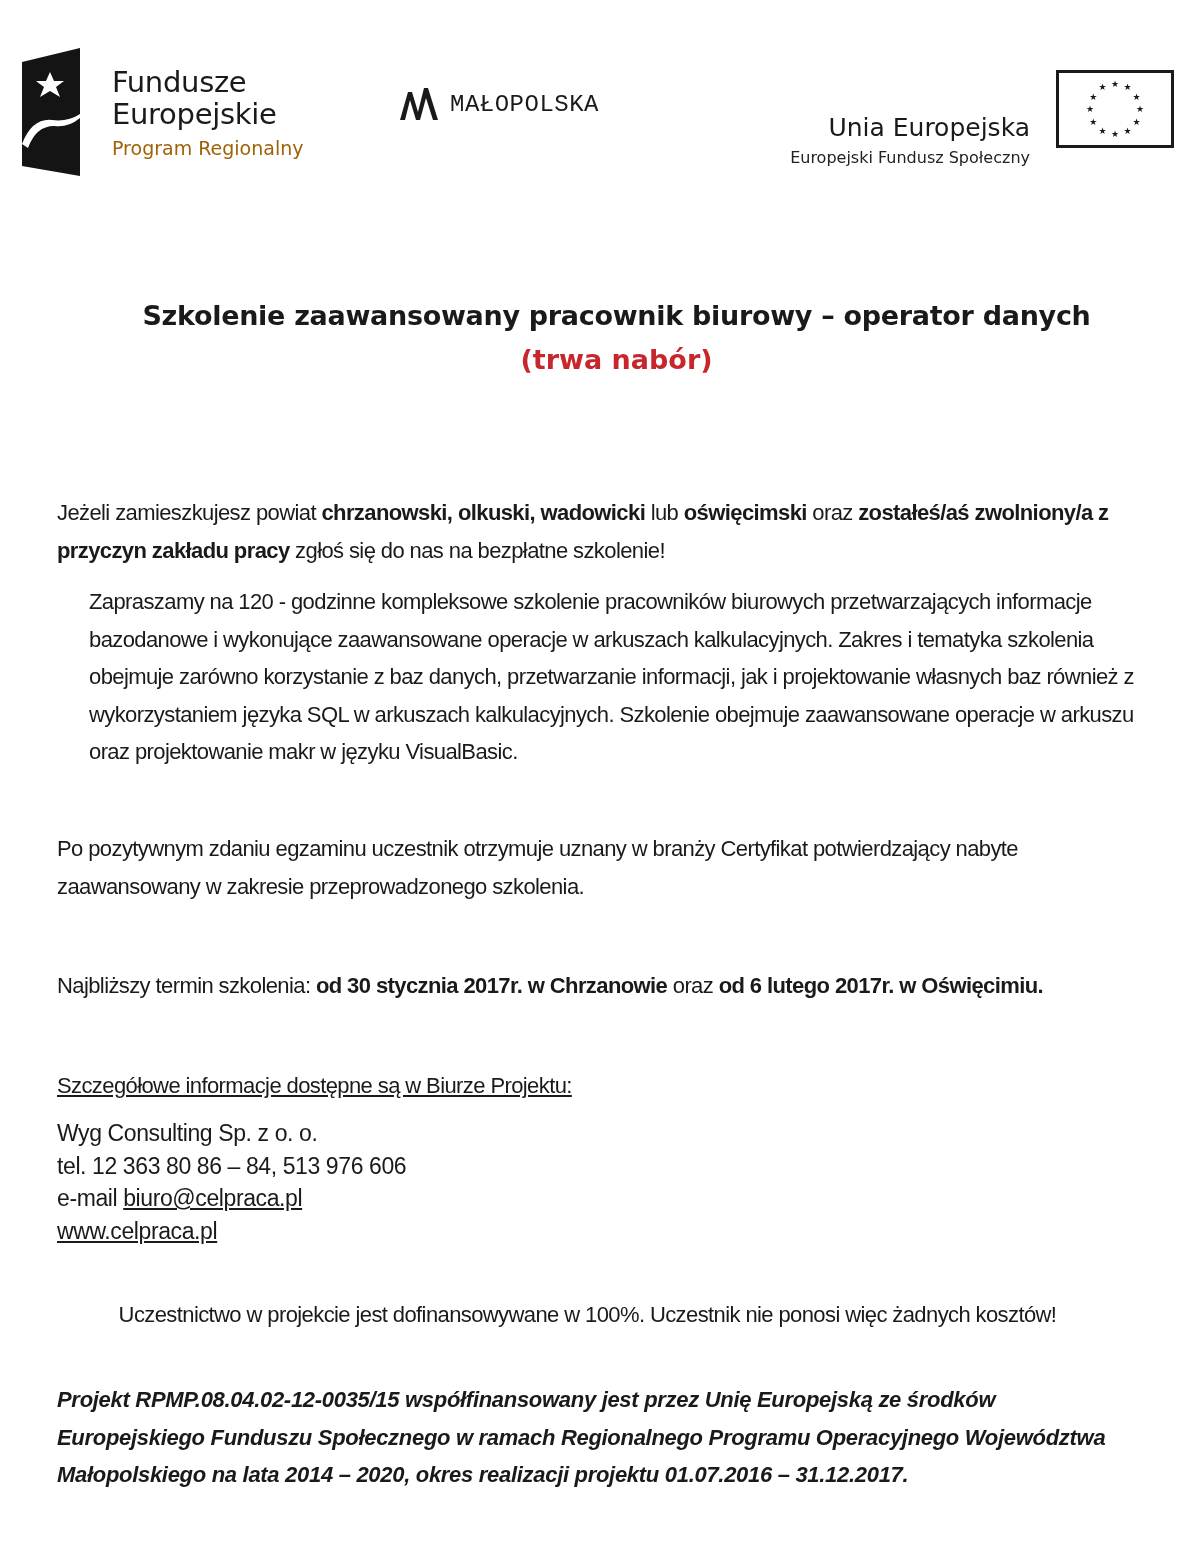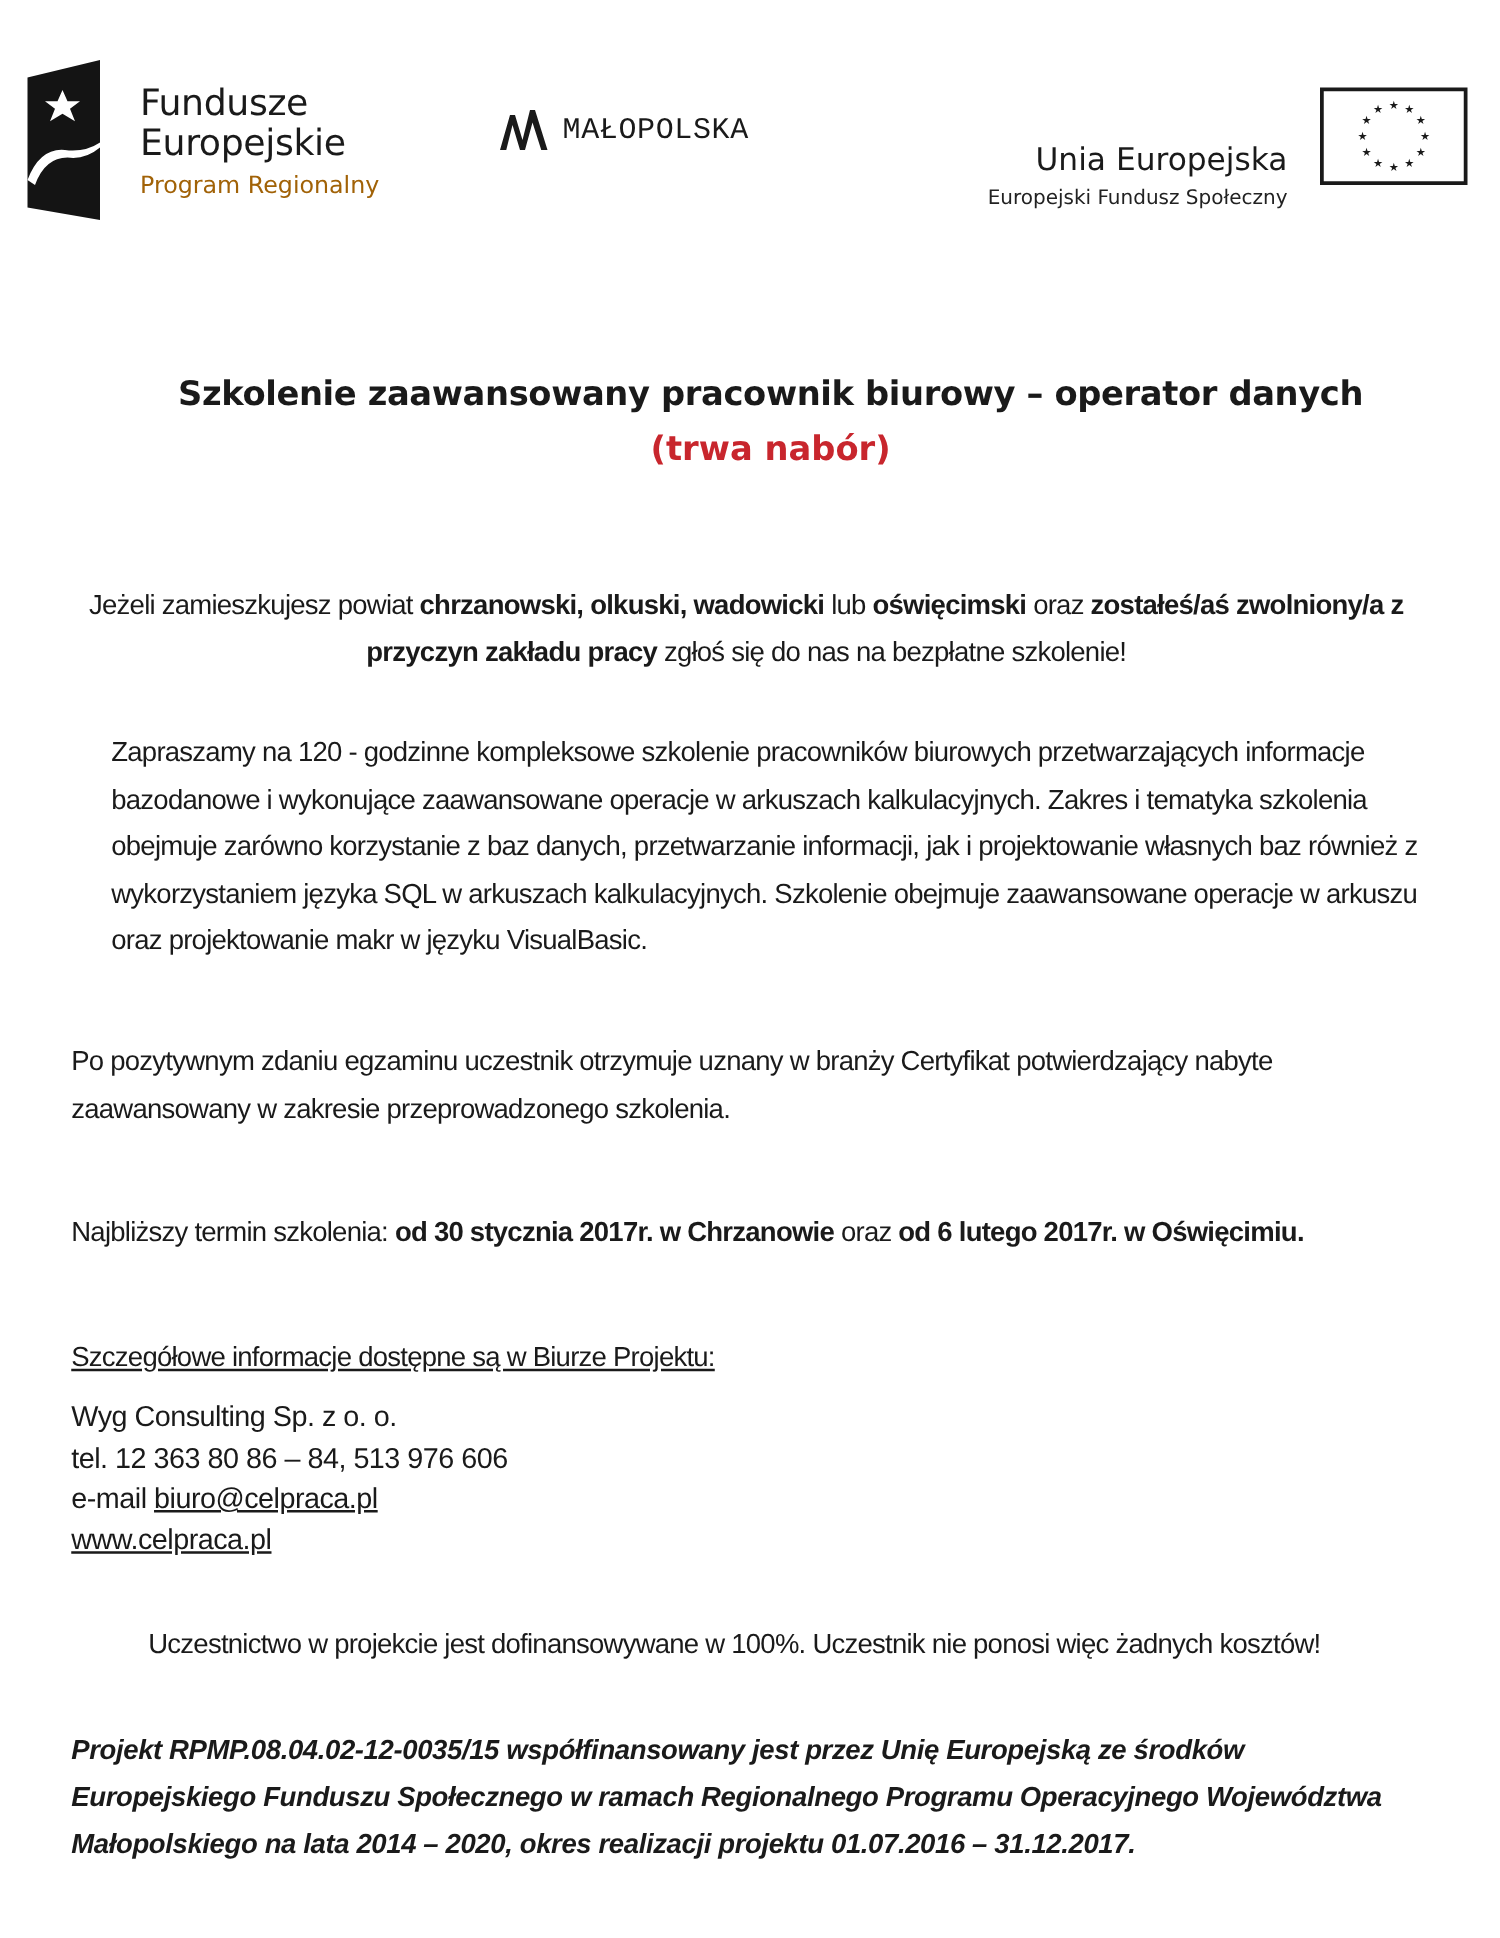--- a/index.html
+++ b/index.html
@@ -23,21 +23,21 @@
   .ue-flag { left: 1056px; top: 70px; width: 118px; height: 78px; border: 3px solid #1a1a1a; box-sizing: border-box; }
 
   
   .title { left: 0; width: 1175px; top: 296px; text-align: center; padding-left: 29px; }
   .title-main { font-family: "DejaVu Sans", sans-serif; font-weight: bold; font-size: 27px; line-height: 40px; color: #1a1a1a; letter-spacing: -0.3px; }
   .title-status { font-family: "DejaVu Sans", sans-serif; font-weight: bold; font-size: 27px; line-height: 40px; color: #c8262d; margin-top: 4px; }
 
   
   .body { left: 57px; width: 1080px; font-size: 22px; line-height: 37.5px; letter-spacing: -0.6px; color: #1a1a1a; }
   .body b { font-weight: bold; }
-  .p1 { top: 465px; text-align: center; }
+  .p1 { top: 494px; }
   .p2 { top: 583px; margin-left: 32px; }
   .p3 { top: 830px; }
   .p4 { top: 967px; }
   .p5 { top: 1067px; text-decoration: underline; }
   .contact { left: 57px; top: 1117px; font-size: 23px; line-height: 32.5px; letter-spacing: -0.4px; }
   .contact a { color: #1a1a1a; text-decoration: underline; }
   .note { left: 40px; width: 1095px; top: 1296px; text-align: center; font-size: 22px; line-height: 37px; letter-spacing: -0.6px; }
   .funding { left: 57px; width: 1090px; top: 1381px; font-size: 22px; line-height: 37.5px; font-weight: bold; font-style: italic; letter-spacing: -0.3px; }
 </style>
 </head>

